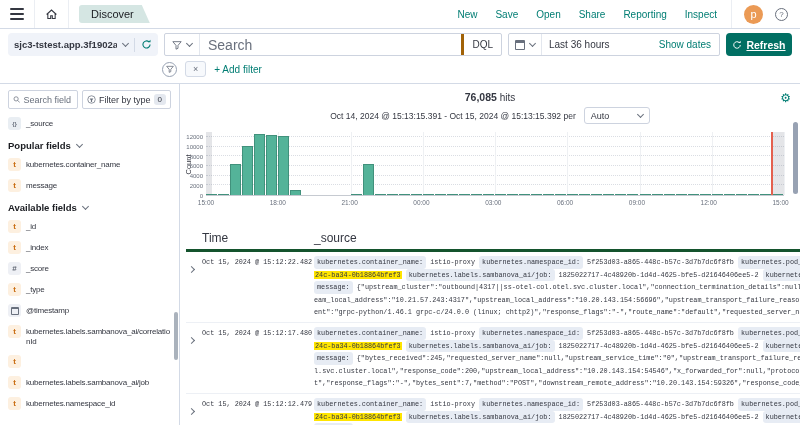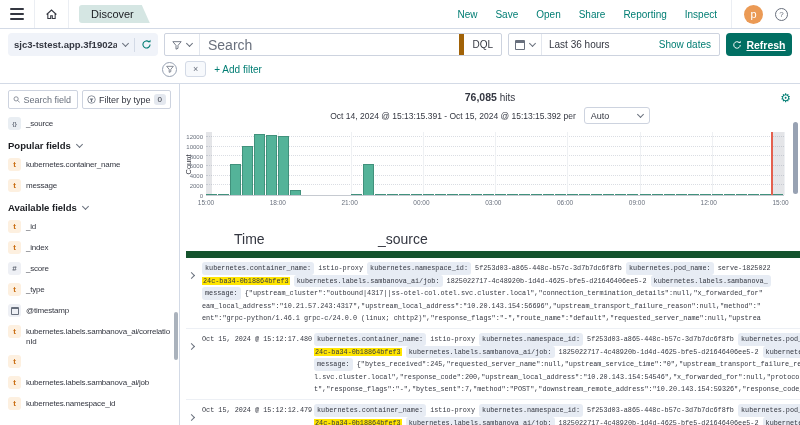--- a/index.html
+++ b/index.html
@@ -31,21 +31,21 @@
   .index-select { width:150px; height:23px; background:#f0f3f9; border-radius:4px; display:flex; align-items:center;
     padding:0 6px; gap:6px; font-size:9.5px; font-weight:bold; cursor:pointer; }
   .index-select .name { flex:1; white-space:nowrap; overflow:hidden; }
   .vdiv { width:1px; height:14px; background:#d3dae6; }
   .reload { color:#017D73; display:flex; }
   .searchbox { flex:1; height:23px; border:1px solid #cdd3df; border-radius:2px; background:#fff; display:flex; align-items:center; }
   .filter-addon { height:100%; display:flex; align-items:center; gap:5px; padding:0 7px; border-right:1px solid #e3e7ee; color:#69707D; cursor:pointer; }
   .searchbox input { flex:1; border:0; outline:0; font-size:14px; color:#343741; padding:0 8px; min-width:0;
     font-family:"Liberation Sans",sans-serif; }
   .searchbox input::placeholder { color:#69707D; }
-  .dql { font-size:10px; color:#343741; padding:0 8px; height:100%; display:flex; align-items:center; border-left:5px solid #a16207; cursor:pointer; }
+  .dql { font-size:10px; color:#343741; padding:0 8px; height:100%; display:flex; align-items:center; border-left:3px solid #a16207; cursor:pointer; }
   .datebox { width:212px; height:23px; border:1px solid #cdd3df; border-radius:2px; background:#fff; display:flex; align-items:center; }
   .cal-cell { height:100%; display:flex; align-items:center; gap:5px; padding:0 6px; border-right:1px solid #e3e7ee; color:#69707D; cursor:pointer; }
   .cal { width:10px; height:10px; border:1px solid #69707D; border-top:3px solid #69707D; border-radius:1px; }
   .daterange { font-size:10px; padding:0 7px; flex:1; white-space:nowrap; overflow:hidden; }
   .showdates { font-size:10px; color:#017D73; padding-right:8px; white-space:nowrap; cursor:pointer; }
   .refresh-btn { width:66px; height:23px; background:#016f63; color:#fff; border:0; border-radius:4px; font-size:10.5px;
     font-weight:bold; text-decoration:underline; display:flex; align-items:center; justify-content:center; gap:4px; cursor:pointer;
     font-family:"Liberation Sans",sans-serif; }
 
   
@@ -98,21 +98,21 @@
   .vgrid { position:absolute; top:0; bottom:0; width:1px; background:#eef0f3; }
   .bar { position:absolute; bottom:0; background:#54B399; border:1px solid #41917c; border-bottom:0; }
   .band { position:absolute; top:0; bottom:0; background:rgba(105,112,125,0.18); }
   .now-line { position:absolute; top:0; bottom:0; width:1.5px; background:#e4604e; }
   .xlab { position:absolute; top:67px; font-size:6.5px; color:#69707D; transform:translateX(-50%); }
   .xtitle { position:absolute; top:80px; left:0; right:0; text-align:center; font-size:8px; color:#343741; }
   .main-thumb { position:absolute; right:2px; top:38px; width:5px; height:72px; background:#98a2b3; border-radius:3px; }
 
   
   .dtable { margin-left:6px; margin-top:4px; }
-  .thead { display:flex; font-size:14px; color:#343741; padding:3px 0 4px; border-bottom:7px solid #14532d;gap:32px; }
+  .thead { display:flex; font-size:12px; color:#343741; padding:3px 0 4px; border-bottom:3px solid #14532d; }
   .col-exp { width:16px; flex:none; }
   .col-time { width:112px; flex:none; }
   .col-src { flex:1; min-width:0; }
   .drow { display:flex; border-bottom:1px solid #edf0f5; padding:4px 0 3px; }
   .expander { width:16px; flex:none; padding-top:2px; padding-left:3px; cursor:pointer; }
   .time-cell { width:112px; flex:none; font-size:6.8px; white-space:nowrap; overflow:hidden; padding-top:2px; }
   .src-cell { flex:1; min-width:0; overflow:hidden; }
   .src-line { font-size:6.8px; line-height:12.6px; white-space:pre; overflow:hidden; }
   .badge { display:inline-block; background:#e7ecf4; border-radius:3px; padding:0 3px; }
   .mark { background:#ffe500; padding:0 1px; }
@@ -384,20 +384,21 @@
 
     <div class="dtable">
       <div class="thead">
         <span class="col-exp"></span>
         <span class="col-time">Time</span>
         <span class="col-src">_source</span>
       </div>
       <div id="rows">
           <div class="drow">
             <span class="expander"><span class="chev chev-r"></span></span>
+            <span class="time-cell mono">Oct 15, 2024 @ 15:12:22.482</span>
             <span class="src-cell">
               <div class="src-line mono"><span class="badge">kubernetes.container_name:</span> istio-proxy <span class="badge">kubernetes.namespace_id:</span> 5f253d03-a865-448c-b57c-3d7b7dc6f8fb <span class="badge">kubernetes.pod_name:</span> serve-1825022</div>
               <div class="src-line mono"><span class="mark">24c-ba34-0b18864bfef3</span> <span class="badge">kubernetes.labels.sambanova_ai/job:</span> 1825022717-4c48920b-1d4d-4625-bfe5-d21646406ee5-2 <span class="badge">kubernetes.labels.sambanova_</span></div>
               <div class="src-line mono"><span class="badge">message:</span> {"upstream_cluster":"outbound|4317||ss-otel-col.otel.svc.cluster.local","connection_termination_details":null,"x_forwarded_for"</div>
               <div class="src-line mono">eam_local_address":"10.21.57.243:4317","upstream_local_address":"10.20.143.154:56696","upstream_transport_failure_reason":null,"method":"</div>
               <div class="src-line mono">ent":"grpc-python/1.46.1 grpc-c/24.0.0 (linux; chttp2)","response_flags":"-","route_name":"default","requested_server_name":null,"upstrea</div>
             </span>
           </div>
           <div class="drow">
             <span class="expander"><span class="chev chev-r"></span></span>

